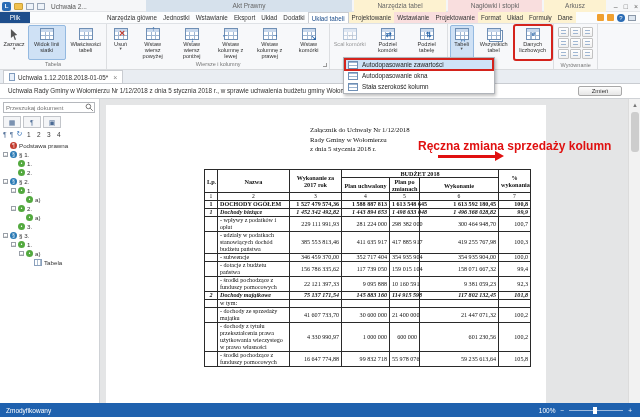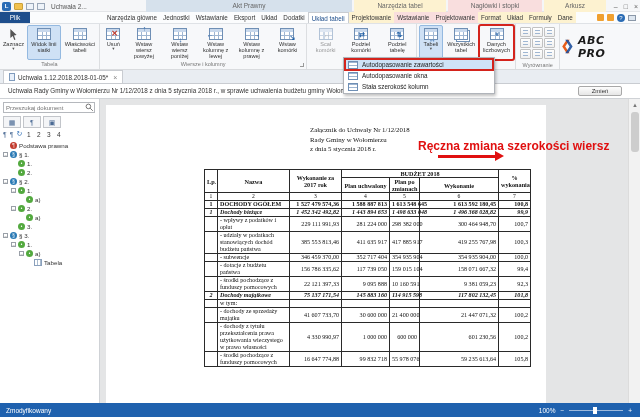--- a/index.html
+++ b/index.html
@@ -296,27 +296,20 @@
           <span class="al"></span>
           <span class="al"></span>
           <span class="al"></span>
           <span class="al"></span>
           <span class="al"></span>
           <span class="al"></span>
           <span class="al"></span>
         </div>
         <div class="glabel">Wyrównanie</div>
       </div>
-      <div class="logo">
-        <svg width="16" height="15" viewBox="0 0 20 18">
-          <polygon points="9,0 3,9 9,18 13,18 7,9 13,0" fill="#e85d1a"></polygon>
-          <polygon points="11,0 17,9 11,18 7,18 13,9 7,0" fill="#1d4f9c" opacity="0.9"></polygon>
-        </svg>
-        <span class="logo-text">ABC PRO</span>
-      </div>
     </div>
 
   <div class="menu" id="autofit-menu">
       <div class="mitem sel red-out">
         <span class="mg"></span>
         <span>Autodopasowanie zawartości</span>
       </div>
       <div class="mitem">
         <span class="mg"></span>
         <span>Autodopasowanie okna</span>
@@ -584,21 +577,21 @@
                   <td class="r">16 647 774,88</td>
                   <td class="r">99 832 718</td>
                   <td class="r">55 978 076</td>
                   <td class="r">59 235 613,64</td>
                   <td class="r">105,8</td>
                 </tr>
               </tbody>
             </table>
         </div>
       </div>
-      <div class="annotation">Ręczna zmiana szerokości wiersz</div>
+      <div class="annotation">Ręczna zmiana sprzedaży kolumn</div>
       <div class="red-arrow"></div>
       <div class="vscroll">
         <div class="vs-up">▲</div>
         <div class="vs-thumb"></div>
       </div>
     </div>
   </div>
 
   <div class="bottombar">
     <div id="bottom-tabs" style="display:flex;align-items:center;">

